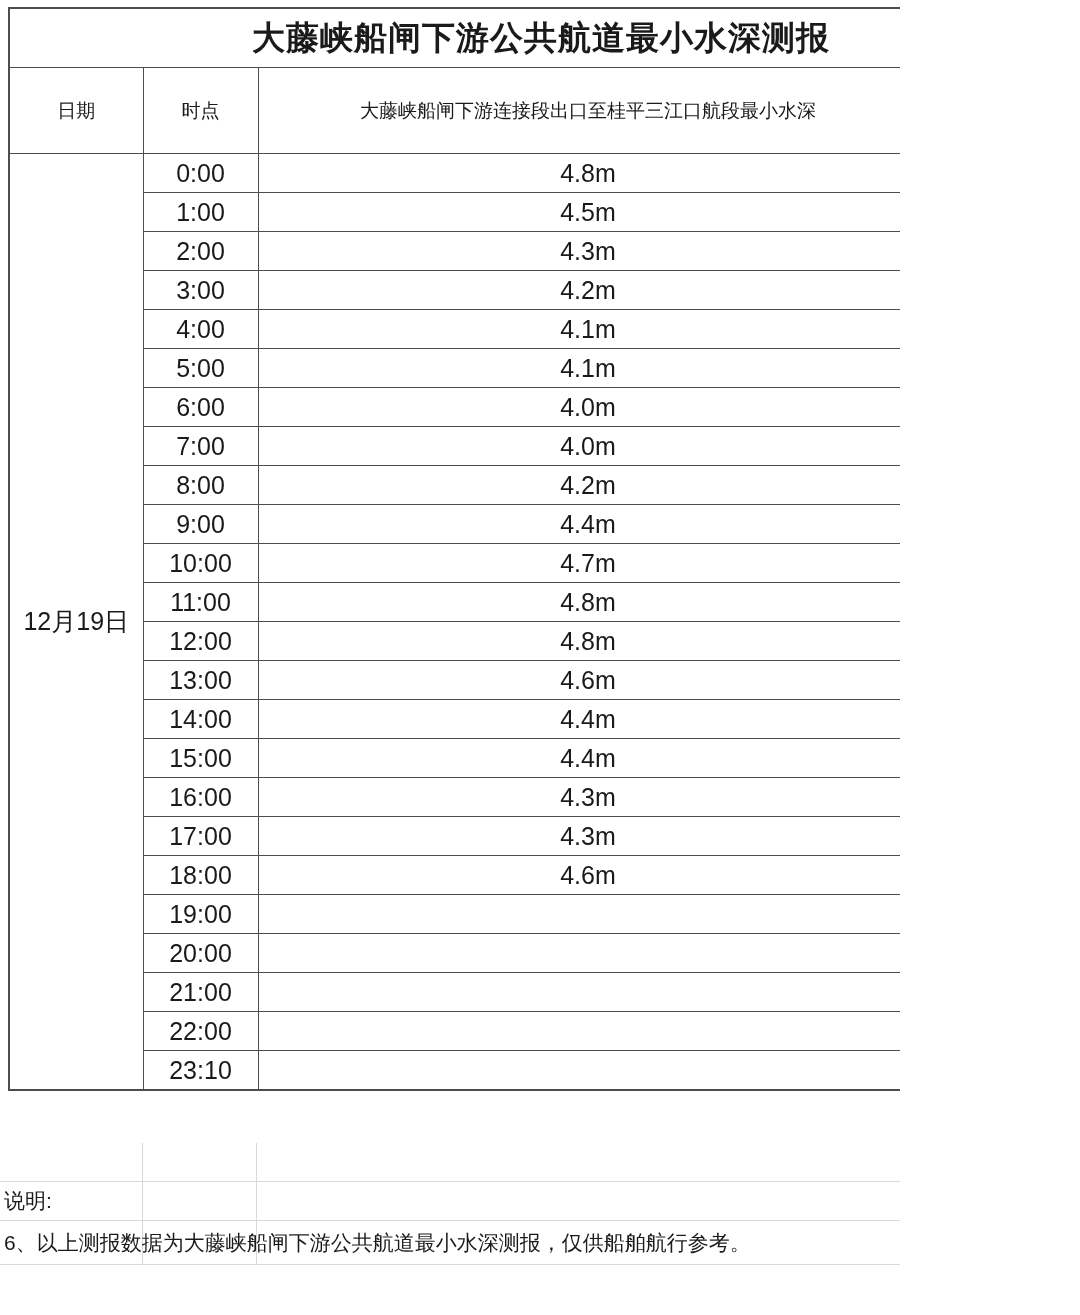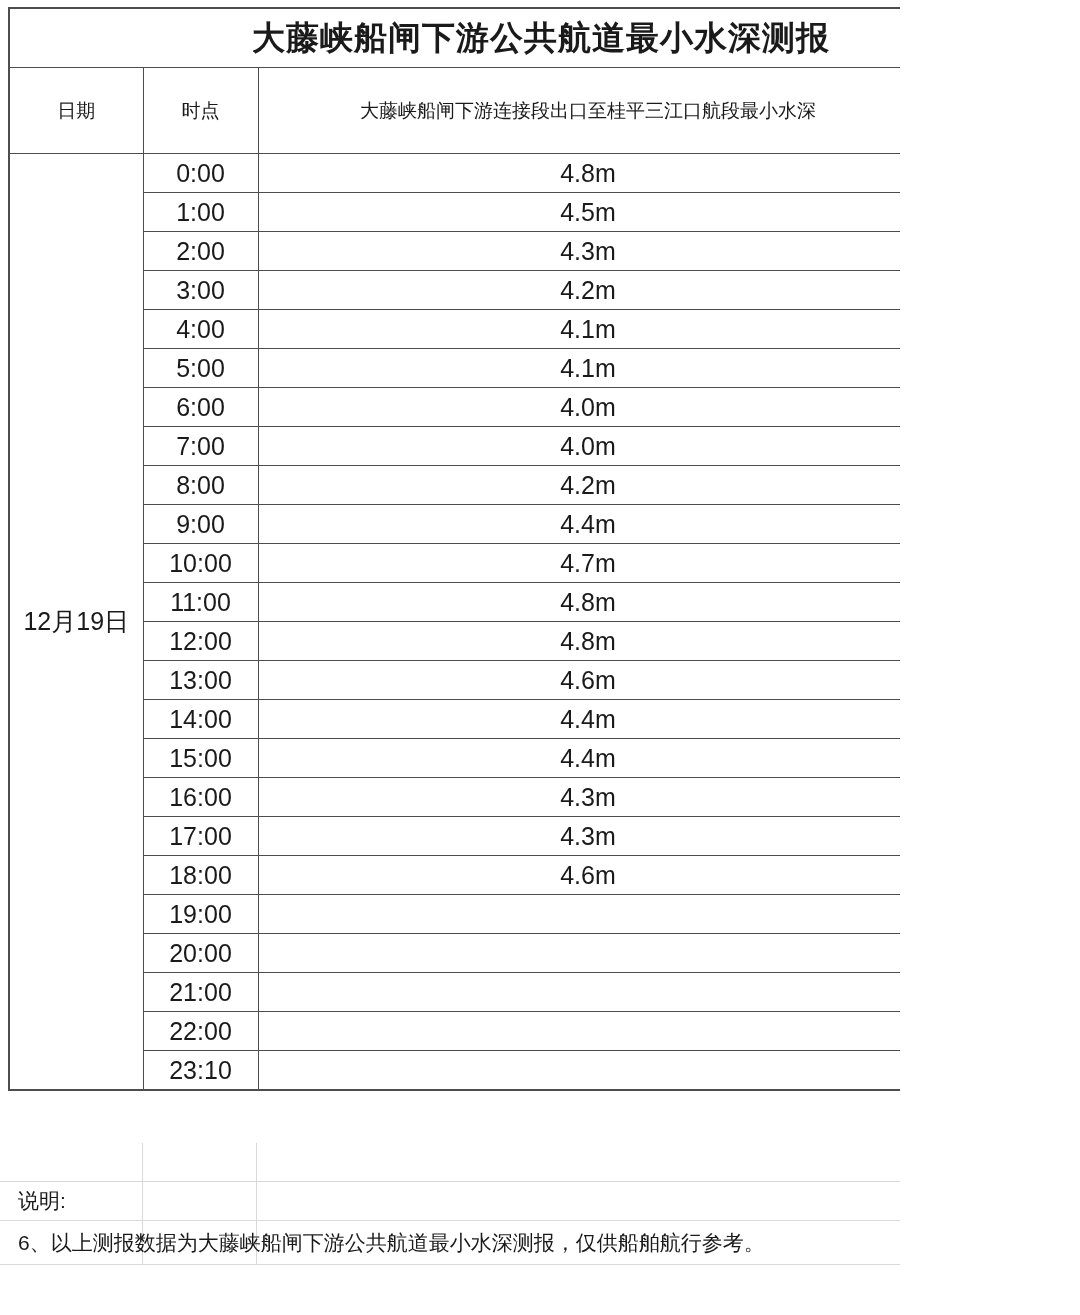--- a/index.html
+++ b/index.html
@@ -59,21 +59,21 @@
       linear-gradient(to right, transparent 0px, transparent 916px, #d9d9d9 916px, #d9d9d9 917px, transparent 917px),
       linear-gradient(to right, transparent 0px, transparent 1070px, #d9d9d9 1070px, #d9d9d9 1071px, transparent 1071px);
   }
   .note-row {
     position: relative;
     display: flex;
     align-items: center;
     border-bottom: 1px solid #d9d9d9;
     font-size: 21px;
     color: #1a1a1a;
-    padding-left: 18px;
+    padding-left: 4px;
     box-sizing: border-box;
     white-space: nowrap;
   }
   .note-row.empty-row { height: 39px; }
   .note-row.label-row { height: 39px; }
   .note-row.note1-row { height: 44px; }
   .note-row.note2-row { height: 39px; }
 </style>
 </head>
 <body>

